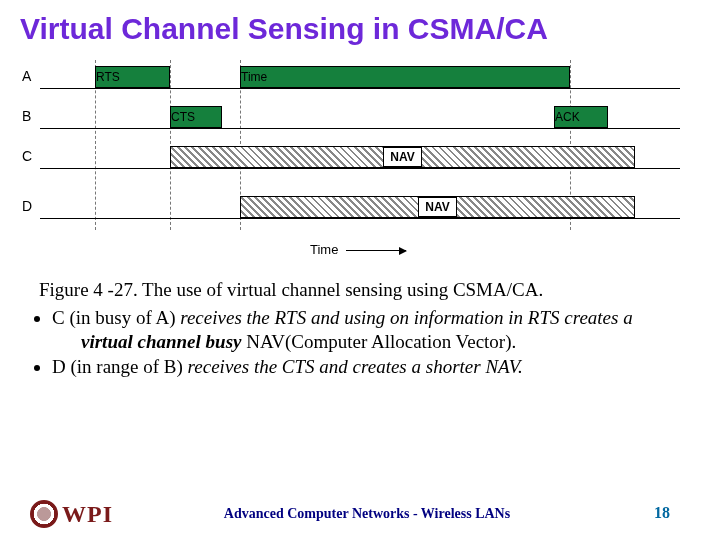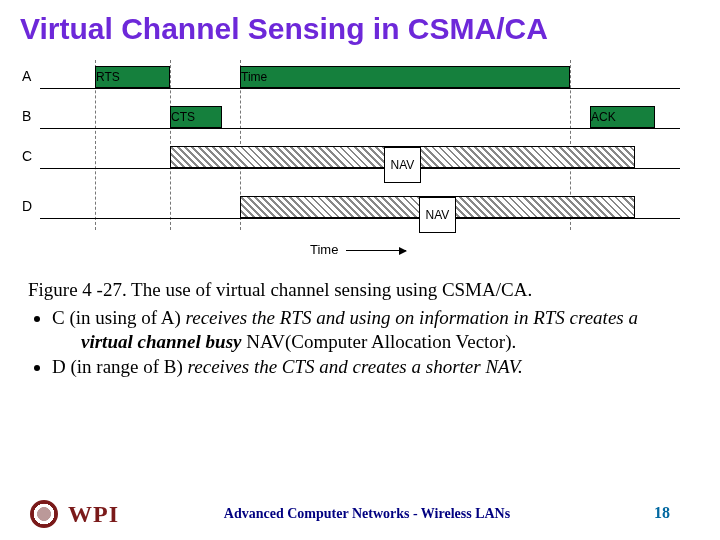--- a/index.html
+++ b/index.html
@@ -58,24 +58,25 @@
     background: repeating-linear-gradient(
       45deg,
       #fff,
       #fff 3px,
       #888 3px,
       #888 5px
     );
   }
   .hatch .label-inner {
     background: #fff;
-    padding: 8px 6px;
+    padding: 0 6px;
     border: 1px solid #000;
     display: inline-block;
     line-height: 18px;
+    font-weight: bold;
   }
   .vdash {
     position: absolute;
     top: 0;
     height: 170px;
     border-left: 1px dashed #777;
   }
   .time-label {
     position: absolute;
     left: 270px;
@@ -95,21 +96,21 @@
     content: "";
     position: absolute;
     right: -1px;
     top: -4px;
     border-left: 8px solid #000;
     border-top: 4px solid transparent;
     border-bottom: 4px solid transparent;
   }
   .caption {
     font-size: 19px;
-    padding: 0 28px;
+    padding: 0 39px;
     line-height: 1.25;
   }
   .bullets {
     font-size: 19px;
     padding: 4px 32px 0 52px;
     line-height: 1.25;
   }
   .bullets li {
     list-style: disc;
     margin-bottom: 2px;
@@ -122,21 +123,21 @@
     left: 0;
     right: 0;
     height: 32px;
   }
   .logo {
     position: absolute;
     left: 30px;
     bottom: 0;
     display: flex;
     align-items: center;
-    gap: 10px;
+    gap: 4px;
   }
   .seal {
     width: 28px;
     height: 28px;
     border-radius: 50%;
     border: 2px solid #7a1a1a;
     background: radial-gradient(circle at 50% 50%, #b99 0 40%, #fff 42% 60%, #7a1a1a 62% 100%);
   }
   .wpi-text {
     font-family: "Times New Roman", serif;
@@ -180,21 +181,21 @@
     <span class="row-label">A</span>
     <div class="axis"></div>
     <div class="box" style="left:55px; width:75px">RTS</div>
     <div class="box" style="left:200px; width:330px">Time</div>
   </div>
 
   <div class="row" style="top:40px">
     <span class="row-label">B</span>
     <div class="axis"></div>
     <div class="box" style="left:130px; width:52px">CTS</div>
-    <div class="box" style="left:550px; width:65px">ACK</div>
+    <div class="box" style="left:514px; width:54px">ACK</div>
   </div>
 
   <div class="row" style="top:80px">
     <span class="row-label">C</span>
     <div class="axis"></div>
     <div class="box hatch" style="left:130px; width:465px; text-align:center">
       <span class="label-inner">NAV</span>
     </div>
   </div>
 
@@ -208,21 +209,21 @@
 
   <div class="time-label">
     <span>Time</span><span class="arrow"></span>
   </div>
 </div>
 
 <div class="caption">Figure 4 -27. The use of virtual channel sensing using CSMA/CA.</div>
 
 <ul class="bullets">
   <li>
-    <span>C (in using of A) </span><span class="italic">receives the RTS and  using on information in RTS creates a </span><span class="boldit">virtual channel busy </span><span>NAV(Computer Allocation Vector).</span>
+    <span>C (in busy of A) </span><span class="italic">receives the RTS and  using on information in RTS creates a </span><span class="boldit">virtual channel busy </span><span>NAV(Computer Allocation Vector).</span>
   </li>
   <li>
     <span>D (in range of B) </span><span class="italic">receives the CTS and creates a shorter NAV.</span>
   </li>
 </ul>
 
 <div class="footer">
   <div class="logo">
     <div class="seal"></div>
     <span class="wpi-text">WPI</span>

